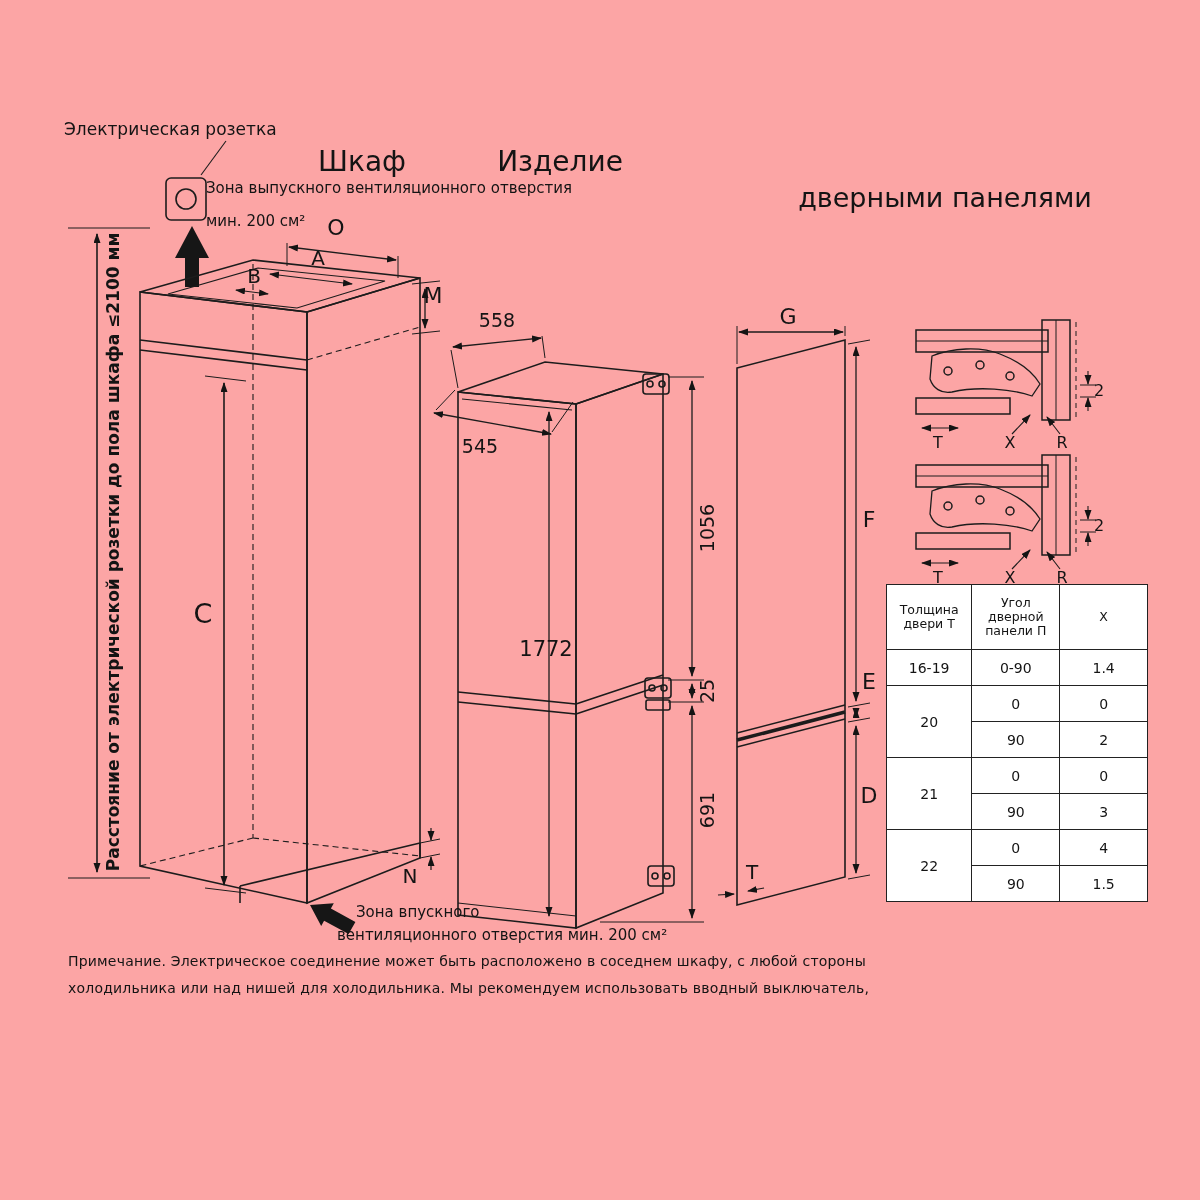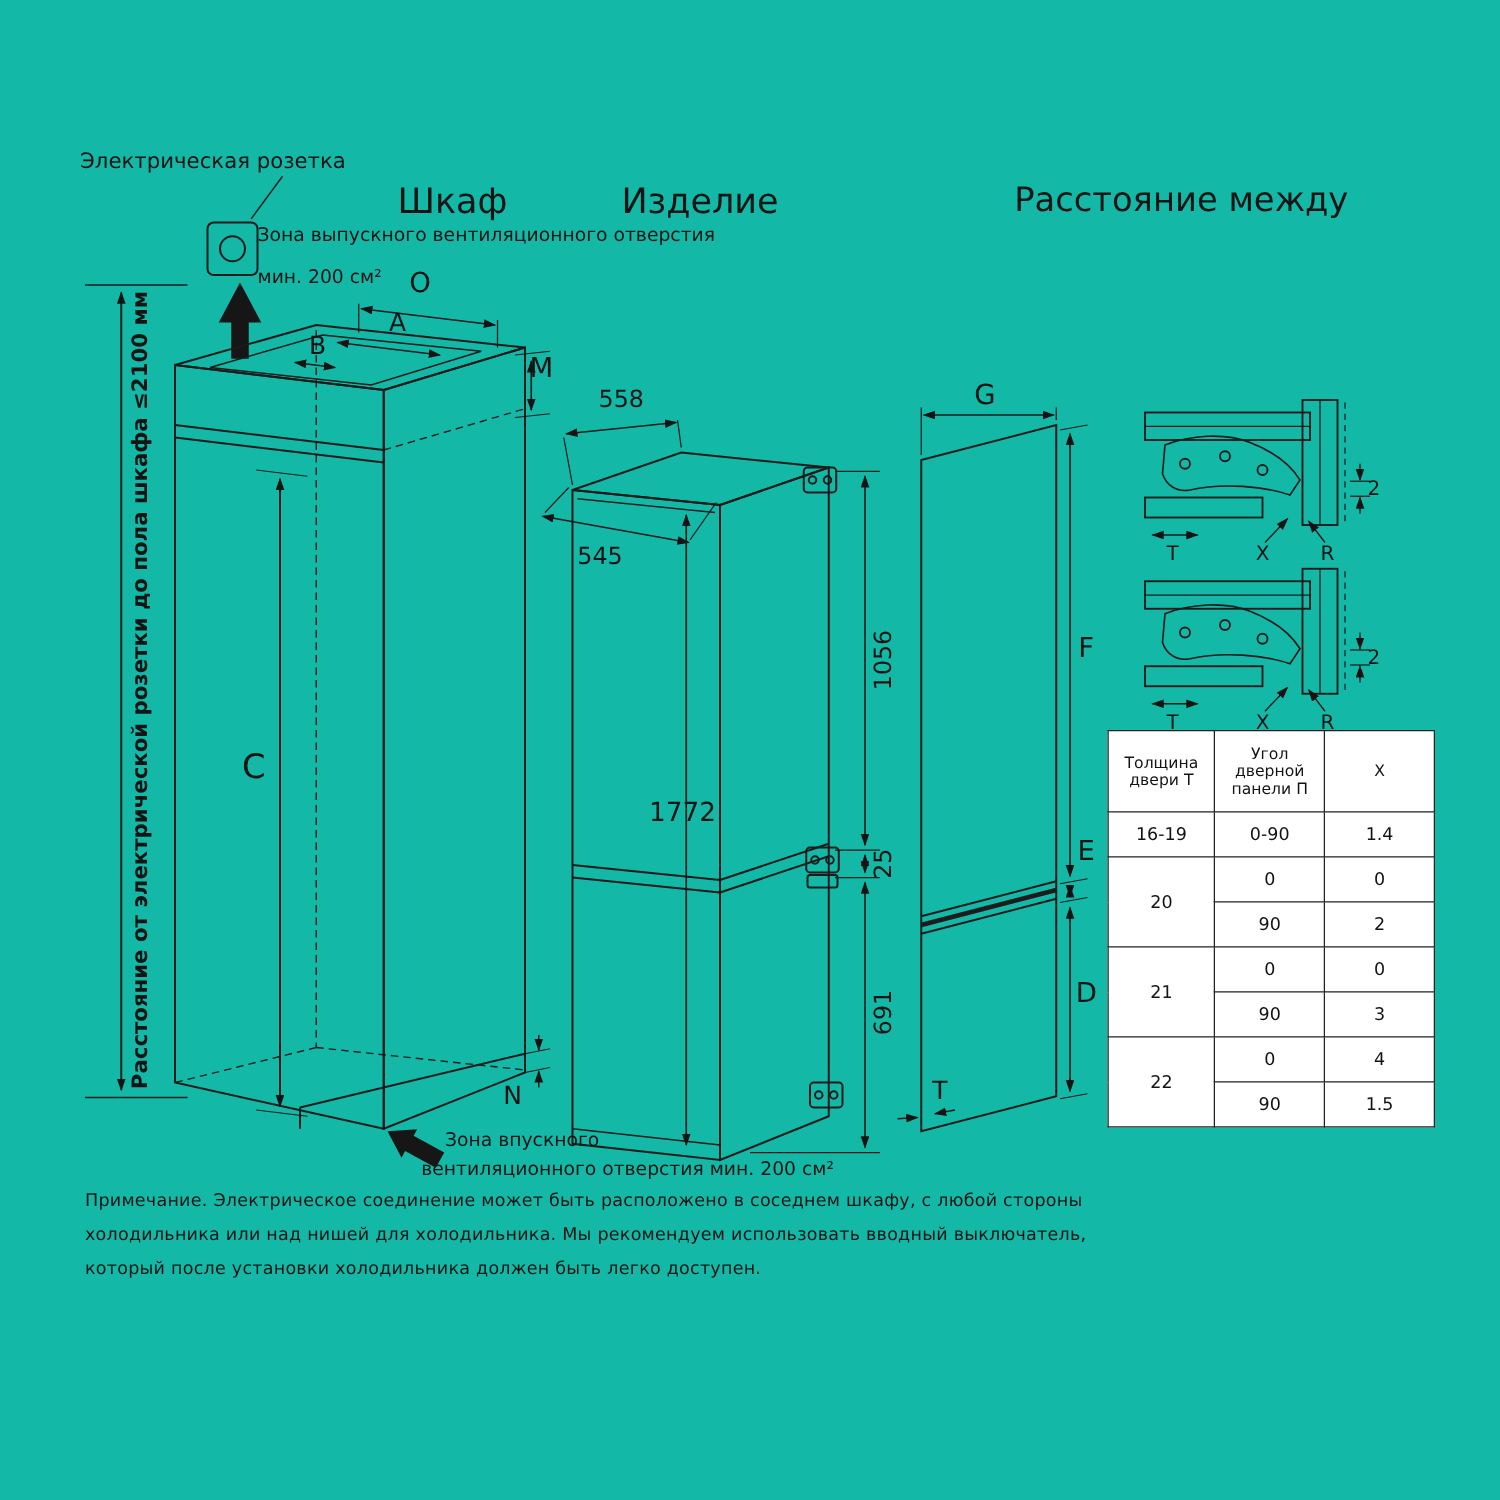--- a/index.html
+++ b/index.html
@@ -1,17 +1,17 @@
 <!DOCTYPE html>
 <html><head>
 <meta charset="utf-8">
 <style>
   html,body{margin:0;padding:0;background:#ffffff;}
   .page{
-    position:relative;width:1200px;height:1200px;background:#14b8a6;
+    position:relative;width:1200px;height:1200px;background:#fca5a5;
     font-family:"DejaVu Sans","Liberation Sans",sans-serif;color:#141414;
     overflow:hidden;
   }
   .lbl{position:absolute;white-space:nowrap;line-height:1.1;}
   .ctr{transform:translate(-50%,-50%);}
   .rot{transform:translate(-50%,-50%) rotate(-90deg);}
   .f15{font-size:15px;}
   .f17{font-size:17px;}
   .f19{font-size:19px;}
   .f20{font-size:20px;}
@@ -206,21 +206,21 @@
       <line x1="1088" y1="411" x2="1088" y2="398" marker-end="url(#arr)" stroke-width="1.1"></line>
       <line x1="922" y1="428" x2="958" y2="428" marker-start="url(#arr)" marker-end="url(#arr)" stroke-width="1.1"></line>
       <line x1="1012" y1="434" x2="1030" y2="415" marker-end="url(#arr)" stroke-width="1.1"></line>
       <line x1="1060" y1="434" x2="1047" y2="417" marker-end="url(#arr)" stroke-width="1.1"></line>
     </g>
   </svg>
 
   <div class="lbl f17" style="left:64px;top:120px;">Электрическая розетка</div>
   <div class="lbl ctr f28" style="left:362px;top:162px;">Шкаф</div>
   <div class="lbl ctr f28" style="left:560px;top:162px;">Изделие</div>
-  <div class="lbl ctr f27" style="left:945px;top:161px;">Расстояние между</div>
+  <div class="lbl ctr f27" style="left:945px;top:198px;">дверными панелями</div>
   <div class="lbl f15" style="left:206px;top:180px;">Зона выпускного вентиляционного отверстия</div>
   <div class="lbl f15" style="left:206px;top:213px;">мин. 200 см²</div>
   <div class="lbl rot f17 bold" style="left:113px;top:552px;">Расстояние от электрической розетки до пола шкафа ≤2100 мм</div>
 
   <div class="lbl ctr f22" style="left:336px;top:228px;">O</div>
   <div class="lbl ctr f20" style="left:318px;top:258px;">A</div>
   <div class="lbl ctr f20" style="left:254px;top:276px;">B</div>
   <div class="lbl ctr f22" style="left:433px;top:296px;">M</div>
   <div class="lbl ctr f27" style="left:203px;top:614px;">C</div>
   <div class="lbl ctr f20" style="left:410px;top:876px;">N</div>
@@ -290,15 +290,14 @@
         </tr>
         <tr>
           <td>90</td>
           <td>1.5</td>
         </tr>
       </tbody>
   </table>
 
   <div class="note-line" style="top:953px;">Примечание. Электрическое соединение может быть расположено в соседнем шкафу, с любой стороны</div>
   <div class="note-line" style="top:980px;">холодильника или над нишей для холодильника. Мы рекомендуем использовать вводный выключатель,</div>
-  <div class="note-line" style="top:1007px;">который после установки холодильника должен быть легко доступен.</div>
 
 </div>
 
 </body></html>

